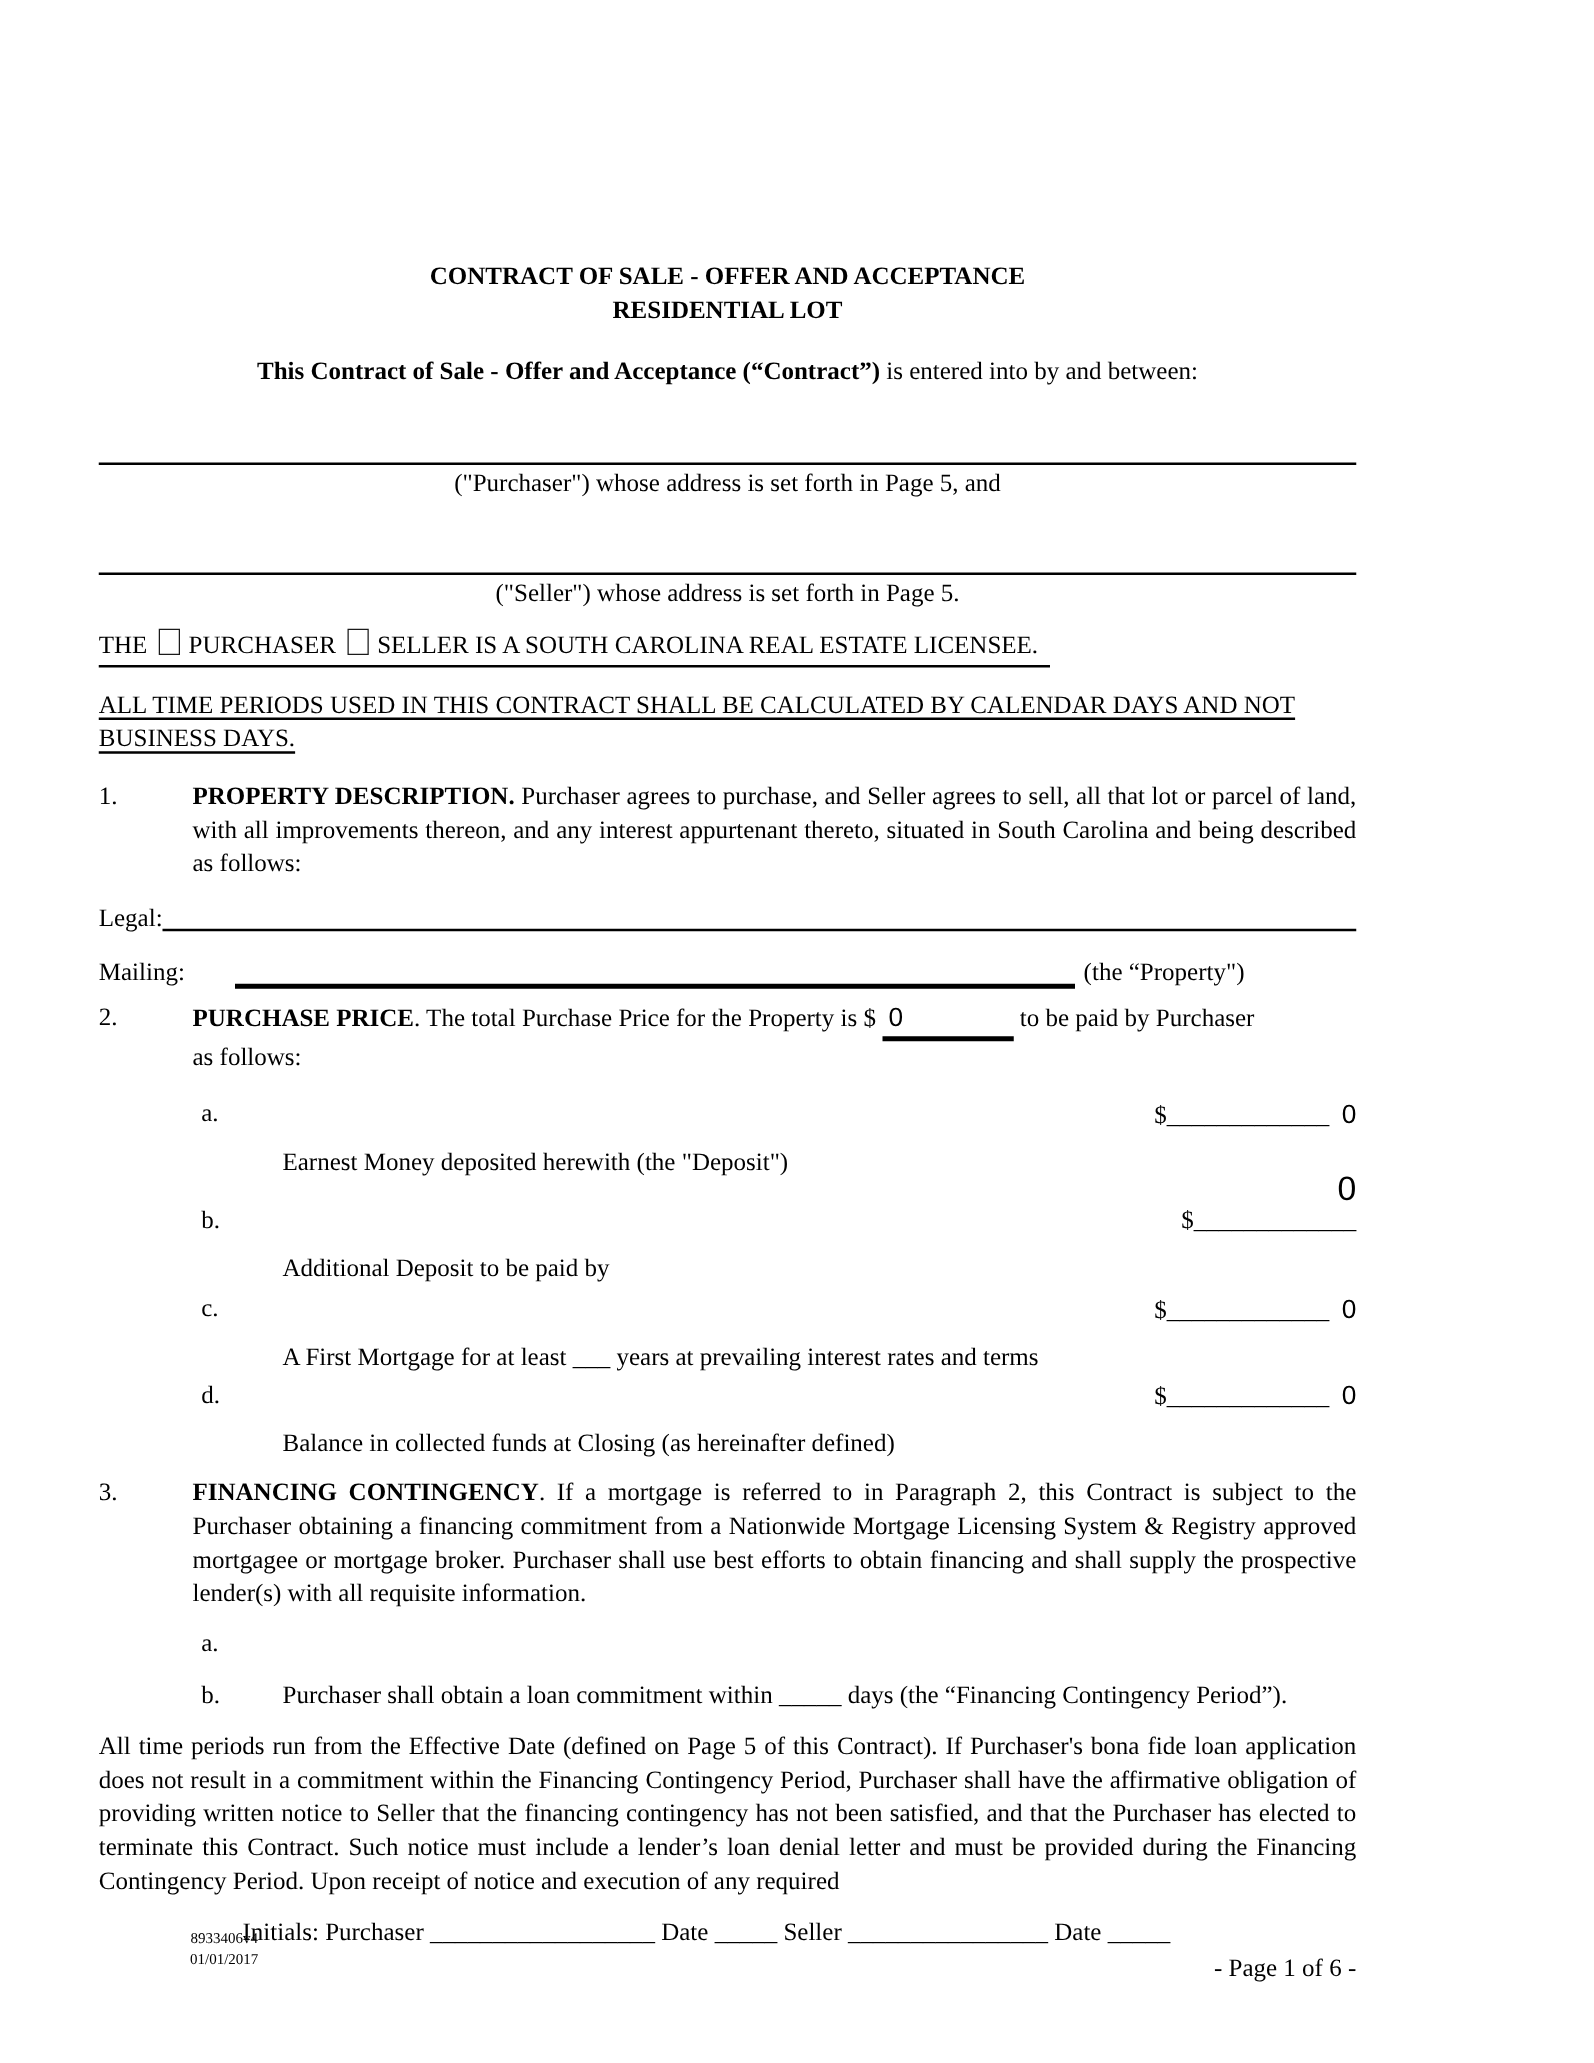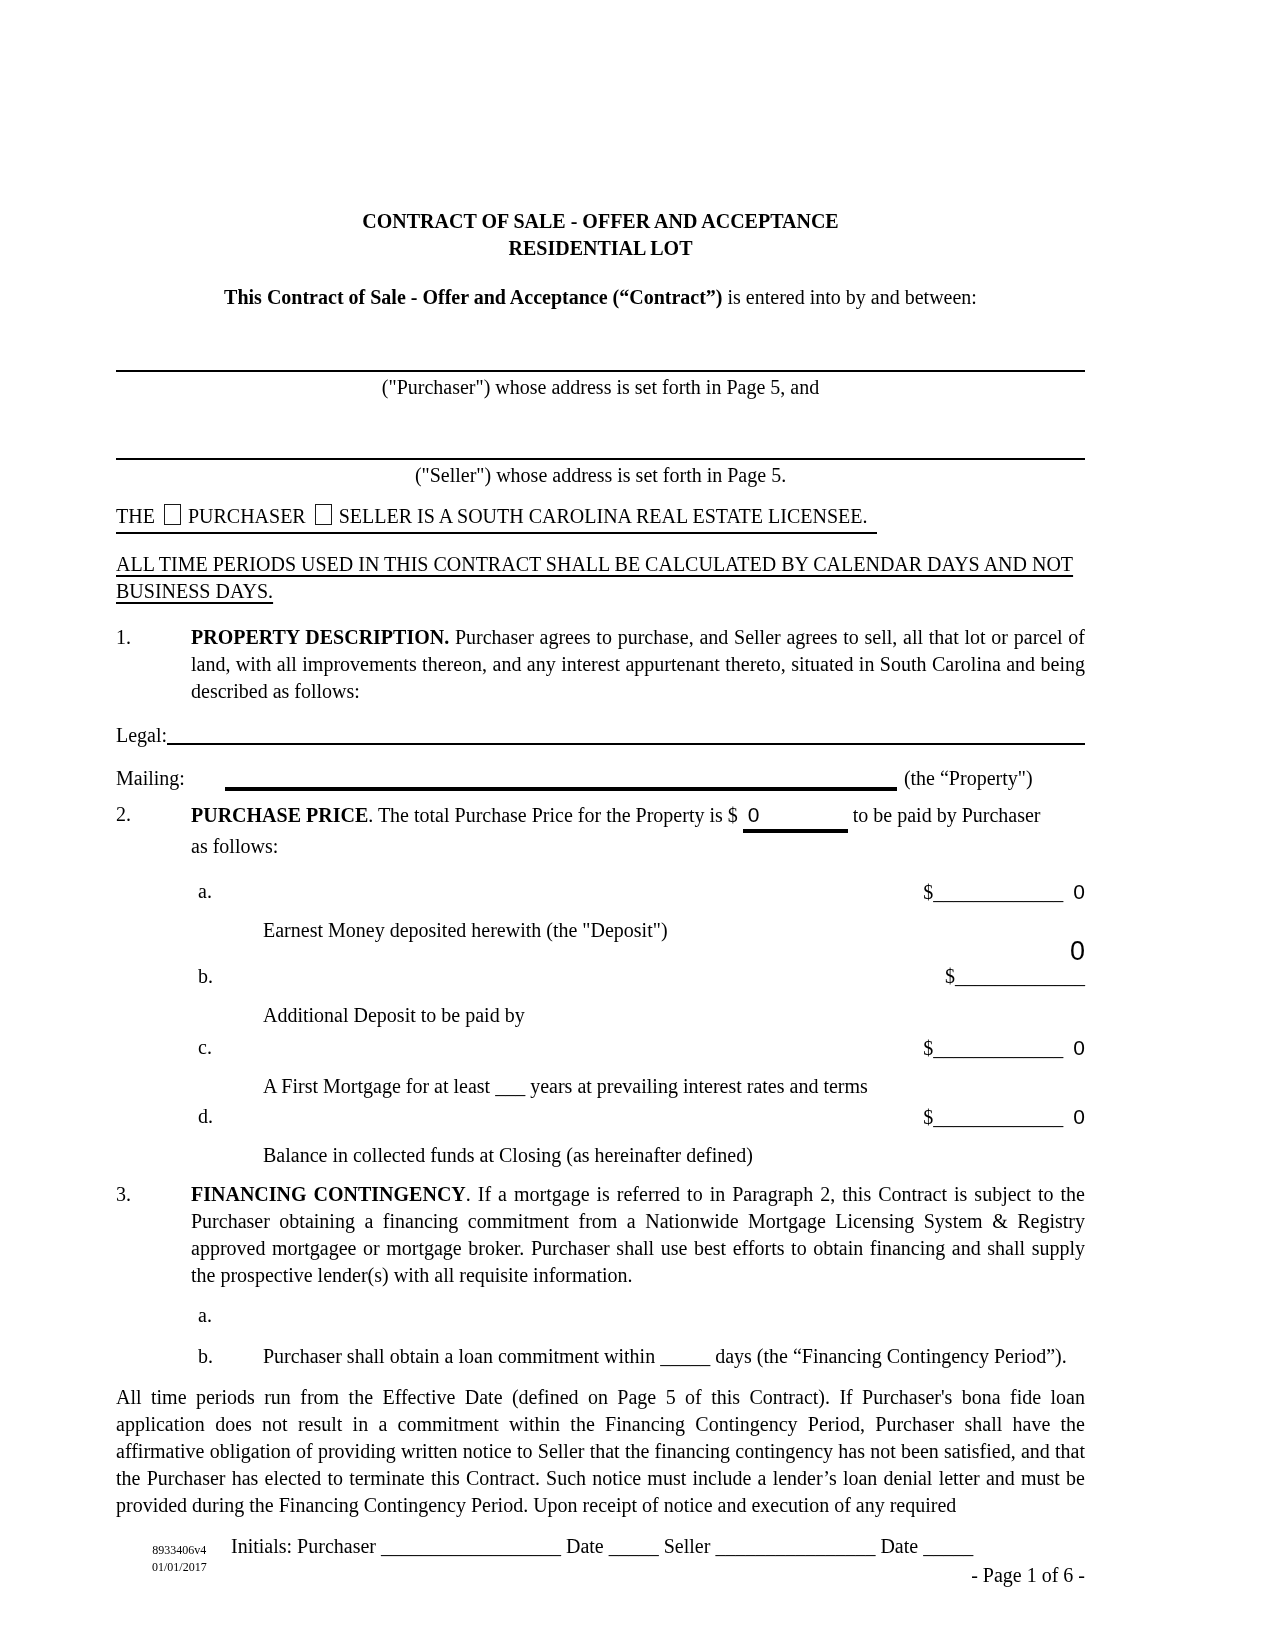--- a/index.html
+++ b/index.html
@@ -6,21 +6,21 @@
   .page {
     position: relative;
     width: 1275px;
     height: 1650px;
     background: #ffffff;
     color: #000;
     font-family: "Liberation Serif", "DejaVu Serif", serif;
     font-size: 20px;
     line-height: 27px;
     box-sizing: border-box;
-    padding: 208px 190px 0 116px;
+    padding: 208px 190px 0 79px;
     overflow: hidden;
   }
   .title { text-align: center; font-weight: bold; margin-bottom: 22px; }
   .intro { text-align: center; margin: 0 0 59px 0; }
   .rule { border-top: 2px solid #000; height: 0; }
   .caption { text-align: center; padding-top: 2px; }
   .party-1 { margin-bottom: 57px; }
   .party-2 { margin-bottom: 14px; }
   .licensee { margin-bottom: 17px; }
   .licensee-inner {

